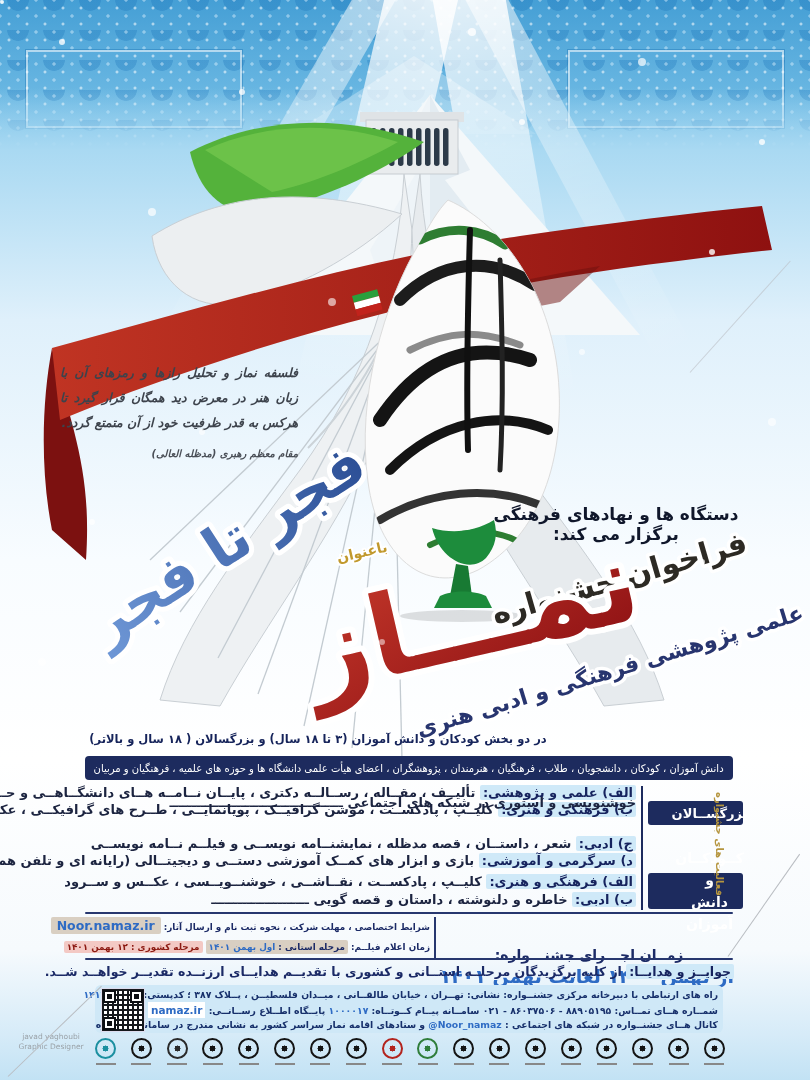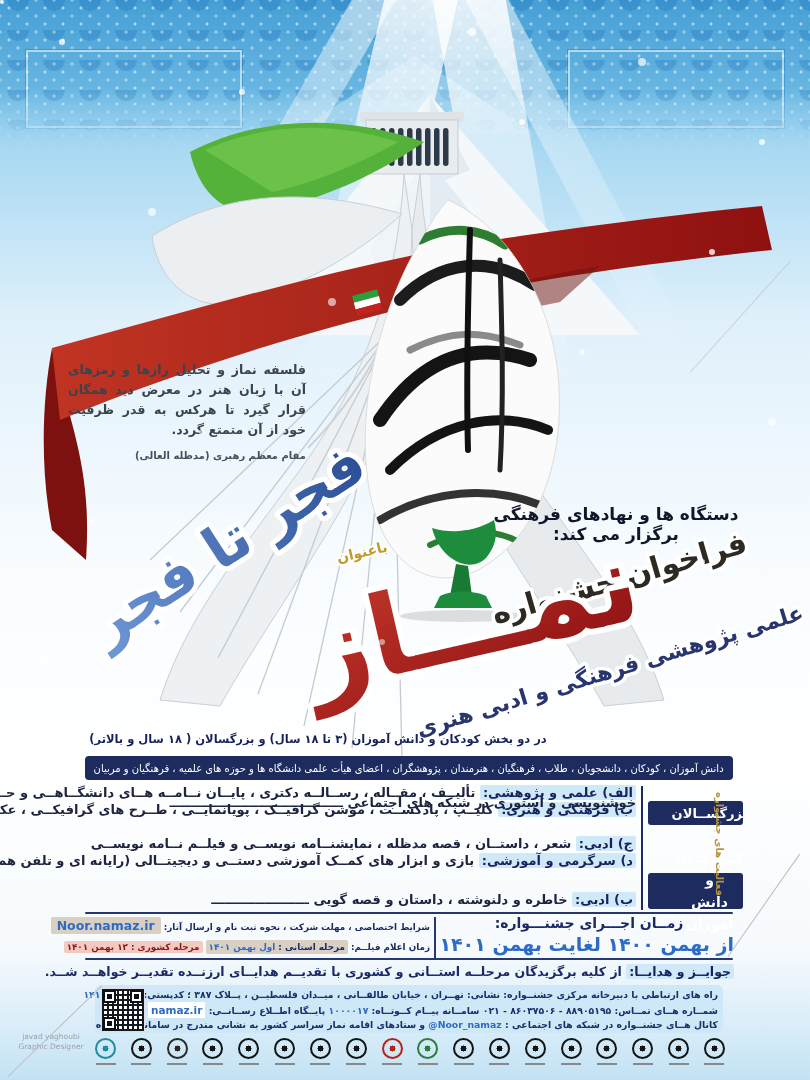--- a/index.html
+++ b/index.html
@@ -37,22 +37,22 @@
       240px 90px 0 1px rgba(255,255,255,.8),330px 300px 0 2px rgba(255,255,255,.6),
       520px 120px 0 1px rgba(255,255,255,.8),640px 60px 0 2px rgba(255,255,255,.7),
       710px 250px 0 1px rgba(255,255,255,.8),770px 420px 0 2px rgba(255,255,255,.6),
       90px 520px 0 1px rgba(255,255,255,.7),40px 660px 0 2px rgba(255,255,255,.6),
       700px 560px 0 1px rgba(255,255,255,.7),470px 30px 0 2px rgba(255,255,255,.8),
       380px 640px 0 1px rgba(255,255,255,.5),200px 430px 0 1px rgba(255,255,255,.6),
       580px 350px 0 1px rgba(255,255,255,.6),760px 140px 0 1px rgba(255,255,255,.8);}
   .art{position:absolute;left:0;top:0;z-index:3;pointer-events:none;}
   
   .txt{position:absolute;z-index:4;}
-  .quote{left:68px;top:360px;width:238px;color:#3d434c;font-weight:bold;
-    font-size:12.5px;line-height:20px;text-align:justify;}
+  .quote{left:60px;top:360px;width:238px;color:#3d434c;font-weight:bold;
+    font-size:12.5px;line-height:25px;text-align:justify;font-style:italic;}
   .quote-attr{margin-top:6px;font-size:10px;font-weight:bold;color:#4a4f57;text-align:right;}
   .organizer{left:487px;top:486px;width:258px;text-align:center;color:#10172b;}
   .organizer .o1{font-size:15px;font-weight:bold;}
   .organizer .o2{font-size:17px;font-weight:bold;margin-top:18px;}
   .two-parts{left:88px;top:732px;width:460px;text-align:center;white-space:nowrap;
     font-size:11.5px;font-weight:bold;color:#15235a;}
   .groups-band{left:85px;top:756px;width:648px;height:24px;background:#1d2b5e;
     border-radius:4px;color:#fff;display:flex;align-items:center;justify-content:center;}
   .groups-band span{font-size:10.5px;white-space:nowrap;transform:scaleX(.95);}
   .body-line{left:88px;width:548px;white-space:nowrap;text-align:right;
@@ -62,21 +62,21 @@
     display:flex;flex-direction:column;align-items:center;justify-content:center;
     font-weight:bold;text-align:center;padding-left:28px;}
   .vrule{position:absolute;left:641px;width:2px;background:#1d2b5e;z-index:4;}
   .side-title{position:absolute;left:714px;top:792px;height:140px;z-index:4;
     writing-mode:vertical-rl;font-size:10px;font-weight:bold;color:#b5953f;}
   .hrule{position:absolute;left:85px;width:648px;height:2px;background:#27376f;
     border-radius:1px;z-index:4;}
   .info-divider{position:absolute;left:434px;top:917px;width:2px;height:42px;
     background:#27376f;z-index:4;}
   .info-right{left:444px;top:915px;width:290px;direction:rtl;text-align:center;}
-  .info-right .lab{font-size:14px;font-weight:bold;color:#1b2a66;white-space:nowrap;}
+  .info-right .lab{font-size:14px;font-weight:bold;color:#1b2a66;white-space:nowrap;margin-top:32px;}
   .info-right .val{font-size:19px;font-weight:bold;color:#2e6bc4;white-space:nowrap;margin-top:2px;}
   .info-left{left:86px;top:918px;width:344px;direction:rtl;text-align:right;
     font-weight:bold;color:#1b2a66;}
   .info-left .row1{font-size:8.8px;white-space:nowrap;}
   .info-left .row2{font-size:8.8px;white-space:nowrap;margin-top:9px;}
   .site-pill{font-size:12.5px;font-weight:bold;color:#2e6bc4;background:#d9cfc2;
     padding:1px 6px;border-radius:2px;}
   .hl-tan{background:#d9cfc2;padding:2px 3px;border-radius:2px;}
   .hl-pink{background:#f3c9c4;padding:1px 3px;border-radius:2px;color:#8c1a12;}
   .blue-t{color:#2e6bc4;}
@@ -279,20 +279,24 @@
   </div>
   <div class="txt body-line" style="top:853px">
     <span class="cat">د) سرگرمی و آموزشی:</span>
     <span>بازی و ابزار های کمــک آموزشی دستــی و دیجیتــالی (رایانه ای و تلفن همراه)</span>
   </div>
 
   <div class="txt sec-label" style="top:873px;height:36px;font-size:14px;line-height:22px">
     <span>کــودکــان و</span>
     <span>دانش آموزان</span>
   </div>
+  <div class="txt body-line" style="top:874px">
+    <span class="cat">الف) فرهنگی و هنری:</span>
+    <span>کلیــپ ، پادکســت ، نقــاشــی ، خوشنــویــسی ، عکــس و ســرود</span>
+  </div>
   <div class="txt body-line" style="top:892px">
     <span class="cat">ب) ادبی:</span>
     <span>خاطره و دلنوشته ، داستان و قصه گویی ــــــــــــــــــــــ</span>
   </div>
 
   <div class="side-title">فعالیت های جشنواره</div>
 
   <div class="hrule" style="top:912px"></div>
   <div class="info-divider"></div>
   <div class="txt info-right">

